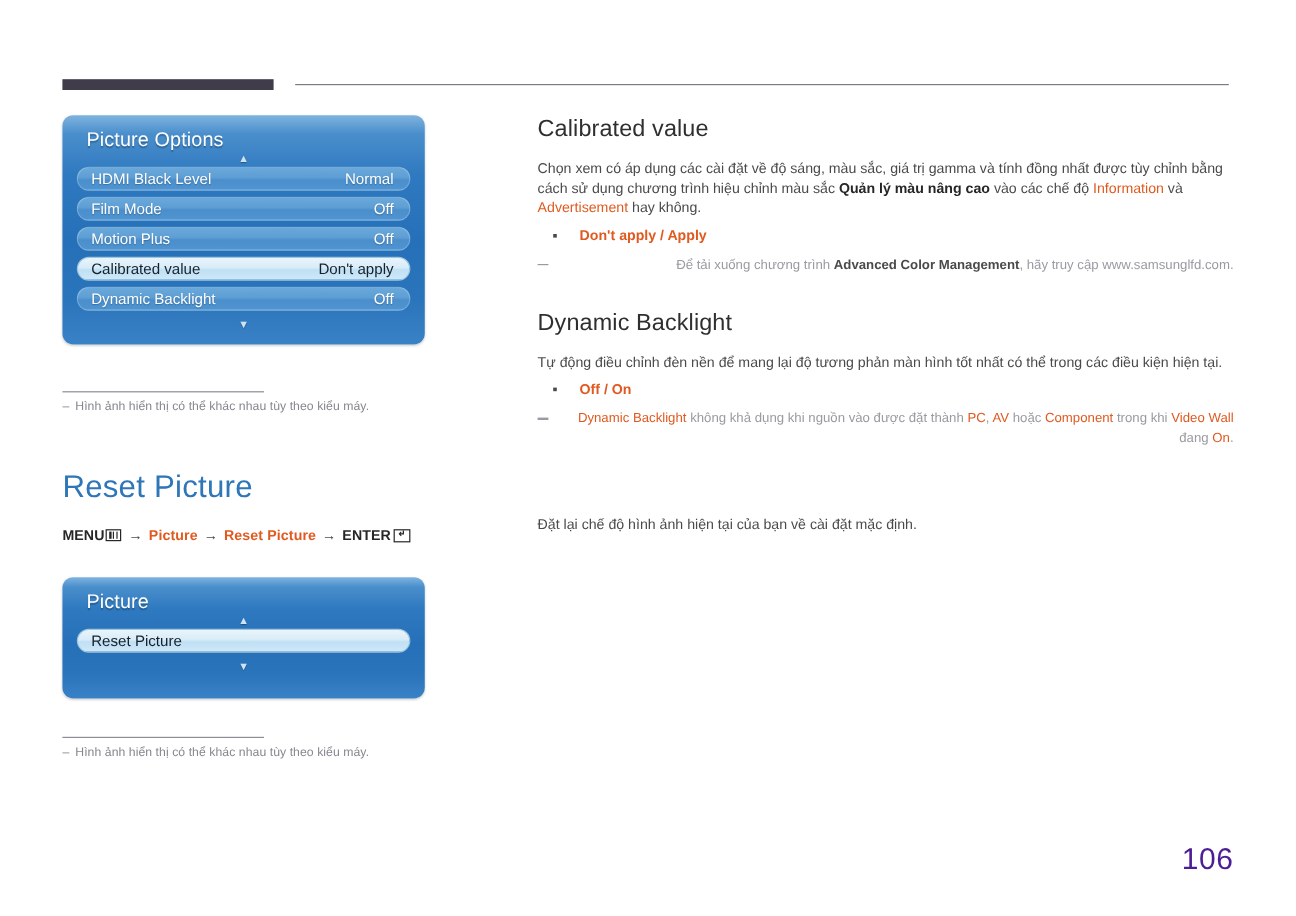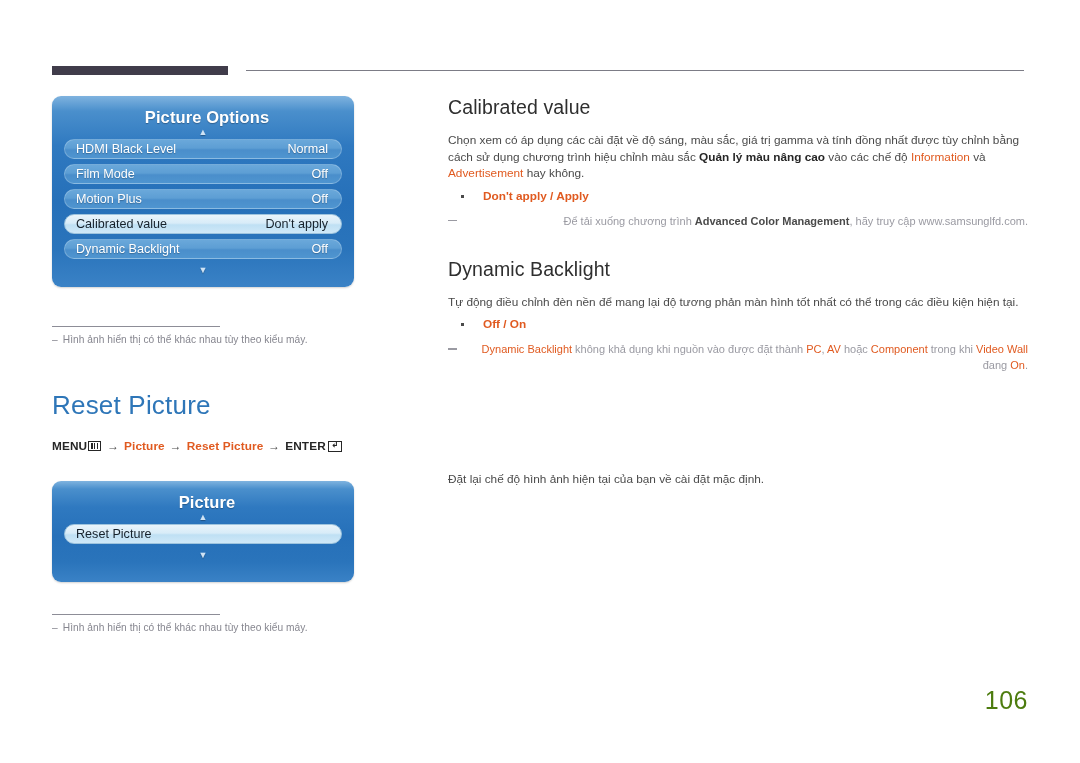--- a/index.html
+++ b/index.html
@@ -63,25 +63,24 @@
     border-radius: 9px;
     padding: 11px 12px 10px 12px;
     background: linear-gradient(to bottom,
         #7fb3df 0%, #4a8fcc 8%, #2f79c0 26%, #2670b9 55%, #2a74bb 80%, #3a82c6 100%);
     box-shadow: 0 1px 2px rgba(0,0,0,0.18);
     position: relative;
   }
   .osd-title {
     color: #ffffff;
     font-size: 16.5px;
-    font-weight: bold;
+    font-weight: normal;
     padding: 1px 0 0 8px;
     letter-spacing: .1px;
     text-shadow: 0 1px 1px rgba(0,0,0,.28);
-    text-align: center;
   }
   .osd-arrow {
     text-align: center;
     color: #cfe3f5;
     font-size: 9px;
     line-height: 9px;
     height: 11px;
     margin-top: 1px;
     text-shadow: 0 1px 1px rgba(0,0,0,.3);
   }
@@ -237,23 +236,23 @@
     text-align: center;
     color: #262626;
     overflow: hidden;
   }
   .icon-enter span { position: relative; top: -1.5px; font-weight: bold; }
 
   
   .pageno {
     position: absolute;
     right: 52px;
-    bottom: 48px;
+    bottom: 32px;
     font-size: 25px;
-    color: #4d7c0f;
+    color: #4c1d95;
     letter-spacing: .5px;
   }
 </style>
 </head>
 <body>
 
 <div class="top-rule">
   <div class="thick"></div>
   <div class="thin"></div>
 </div>
@@ -346,16 +345,16 @@
   <h2 class="sec" style="margin-top:29px;">Dynamic Backlight</h2>
 
   <p class="body">Tự động điều chỉnh đèn nền để mang lại độ tương phản màn hình tốt nhất có thể trong các điều kiện hiện tại.</p>
 
   <ul class="opts">
     <li>Off / On</li>
   </ul>
 
   <div class="dashnote"><span class="orb">Dynamic Backlight</span><span> không khả dụng khi nguồn vào được đặt thành </span><span class="orb">PC</span><span>, </span><span class="orb">AV</span><span> hoặc </span><span class="orb">Component</span><span> trong khi </span><span class="orb">Video Wall</span><span> đang </span><span class="orb">On</span><span>.</span></div>
 
-  <p class="body" style="margin-top:98px;">Đặt lại chế độ hình ảnh hiện tại của bạn về cài đặt mặc định.</p>
+  <p class="body" style="margin-top:56px;">Đặt lại chế độ hình ảnh hiện tại của bạn về cài đặt mặc định.</p>
 </div>
 
 <div class="pageno">106</div>
 
 </body></html>

